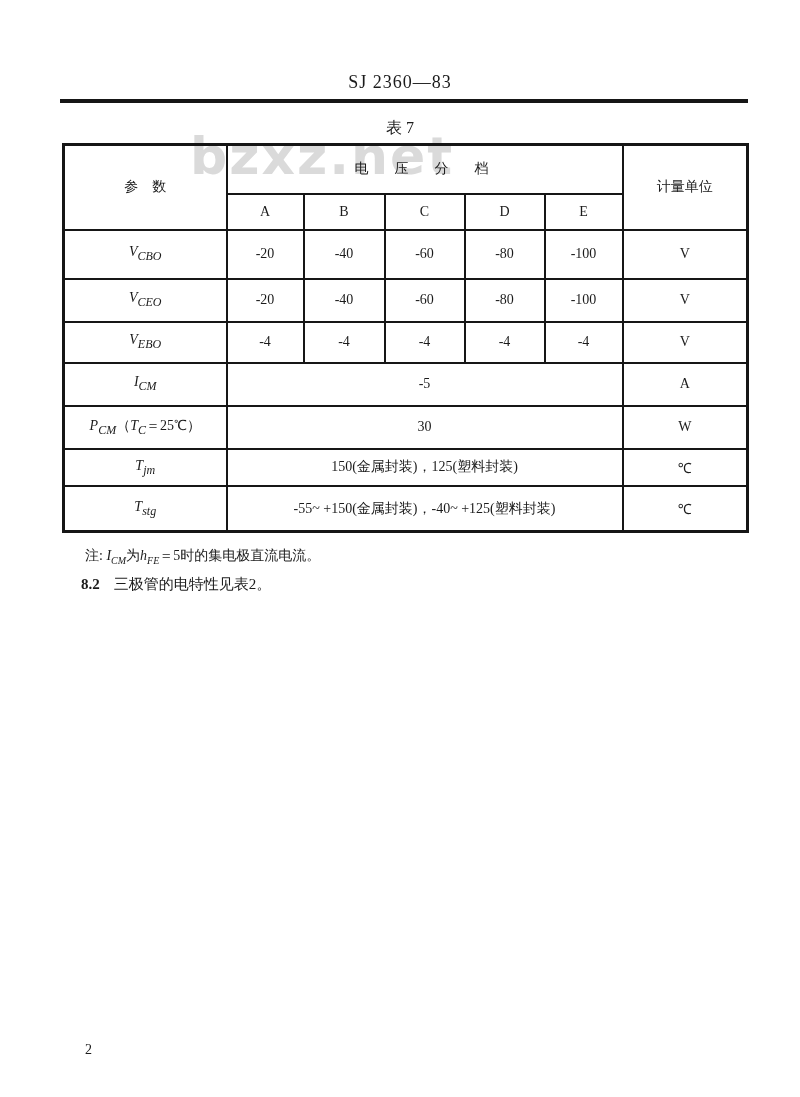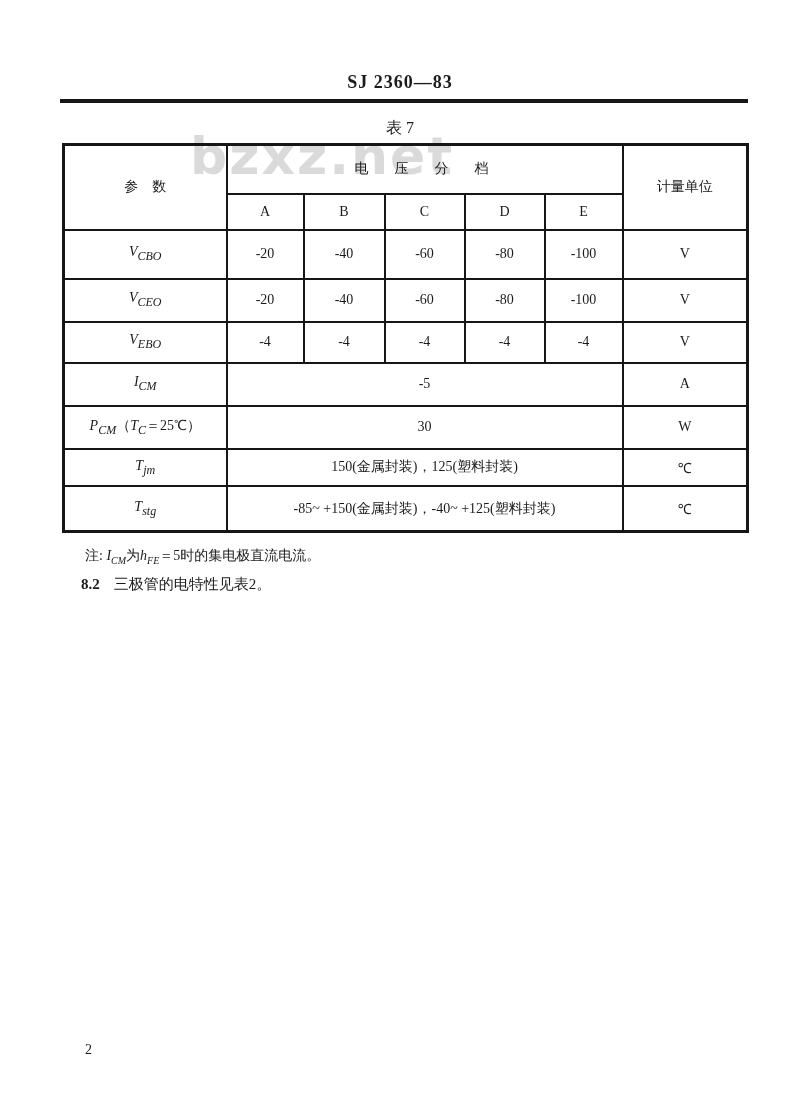--- a/index.html
+++ b/index.html
@@ -15,21 +15,21 @@
     color: #1b1b1b;
     font-family: "Liberation Serif", serif;
     overflow: hidden;
   }
   .doc-header {
     position: absolute;
     top: 72px;
     left: 0;
     width: 100%;
     text-align: center;
-    font-weight: bold;
+    font-weight: normal;
     font-size: 18px;
     letter-spacing: 1px;
   }
   .header-rule {
     position: absolute;
     top: 99px;
     left: 60px;
     width: 688px;
     height: 4px;
     background: #161616;
@@ -217,21 +217,21 @@
           <i>T</i><sub>jm</sub>
         </td>
         <td colspan="5">150(金属封装)，125(塑料封装)</td>
         <td class="unit-cell">℃</td>
       </tr>
 
       <tr style="height:45px">
         <td class="param-sym">
           <i>T</i><sub>stg</sub>
         </td>
-        <td colspan="5">-85~ +150(金属封装)，-40~ +125(塑料封装)</td>
+        <td colspan="5">-55~ +150(金属封装)，-40~ +125(塑料封装)</td>
         <td class="unit-cell">℃</td>
       </tr>
     </tbody>
   </table>
 
   <div class="note-line">
     <span>注: </span><i>I</i><sub>CM</sub><span>为</span><i>h</i><sub>FE</sub><span>＝5时的集电极直流电流。</span>
   </div>
 
   <div class="section-line">

